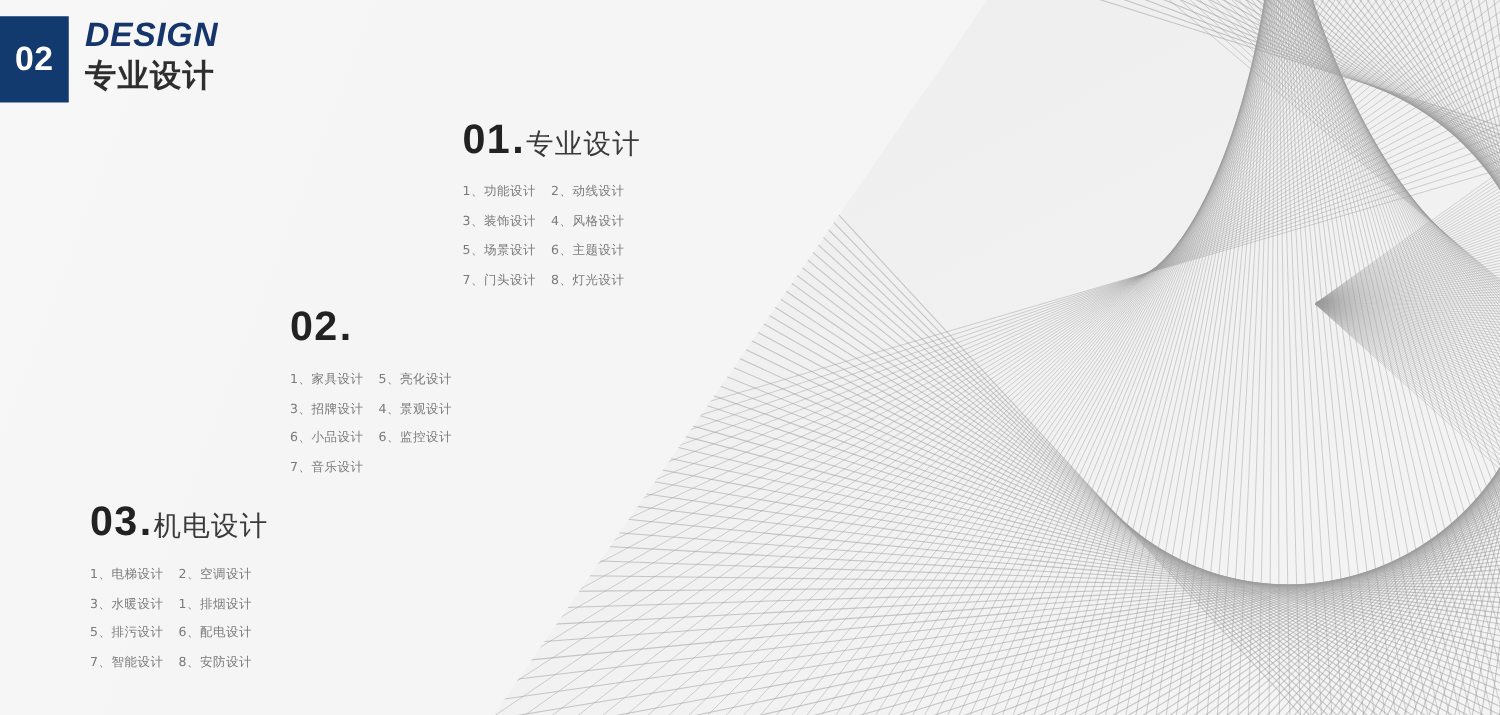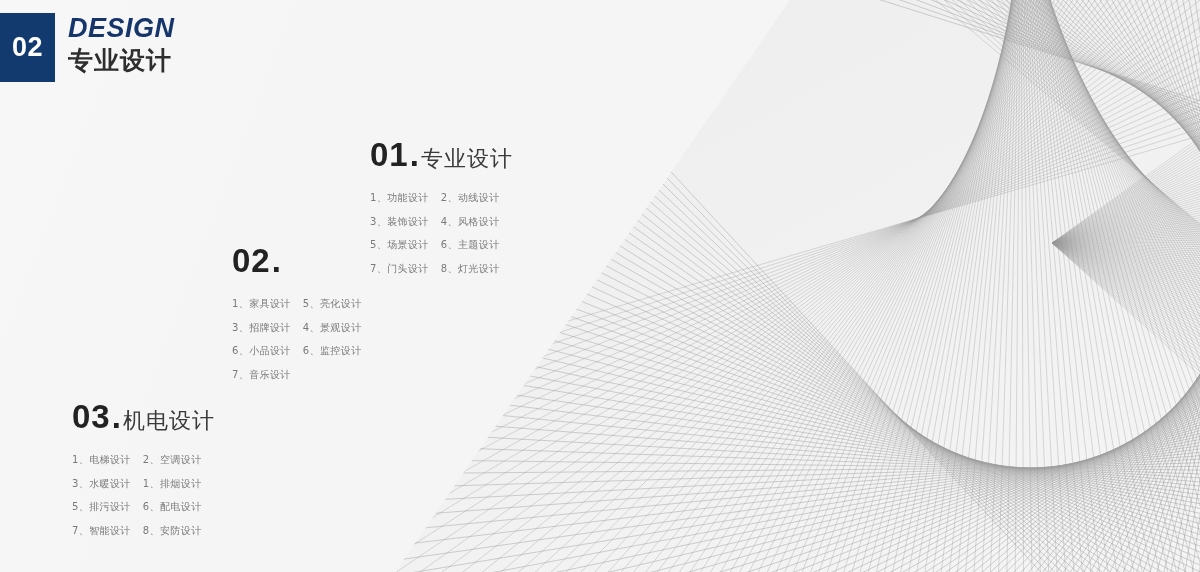--- a/index.html
+++ b/index.html
@@ -112,21 +112,21 @@
     color: #7a7a7a;
     line-height: 23.5px;
     font-family: "DejaVu Sans", "Liberation Sans", sans-serif;
     letter-spacing: 0.4px;
   }
   .sec-row .cell-a { display: inline-block; }
   .sec-row .cell-b { display: inline-block; margin-left: 12px; }
 
   
   #section-01 { left: 370px; top: 92px; }
-  #section-01 .sec-head { justify-content: flex-end; margin-top: 44px; }
+  #section-01 .sec-head { justify-content: flex-end; }
   #section-01 .sec-list { margin-left: 0px; }
   #section-01 .sec-row { padding-left: 0px; }
 
   #section-02 { left: 232px; top: 242px; }
   #section-03 { left: 72px; top: 398px; }
 
   #section-01 .sec-list { padding-left: 0; }
 </style>
 </head>
 <body>

